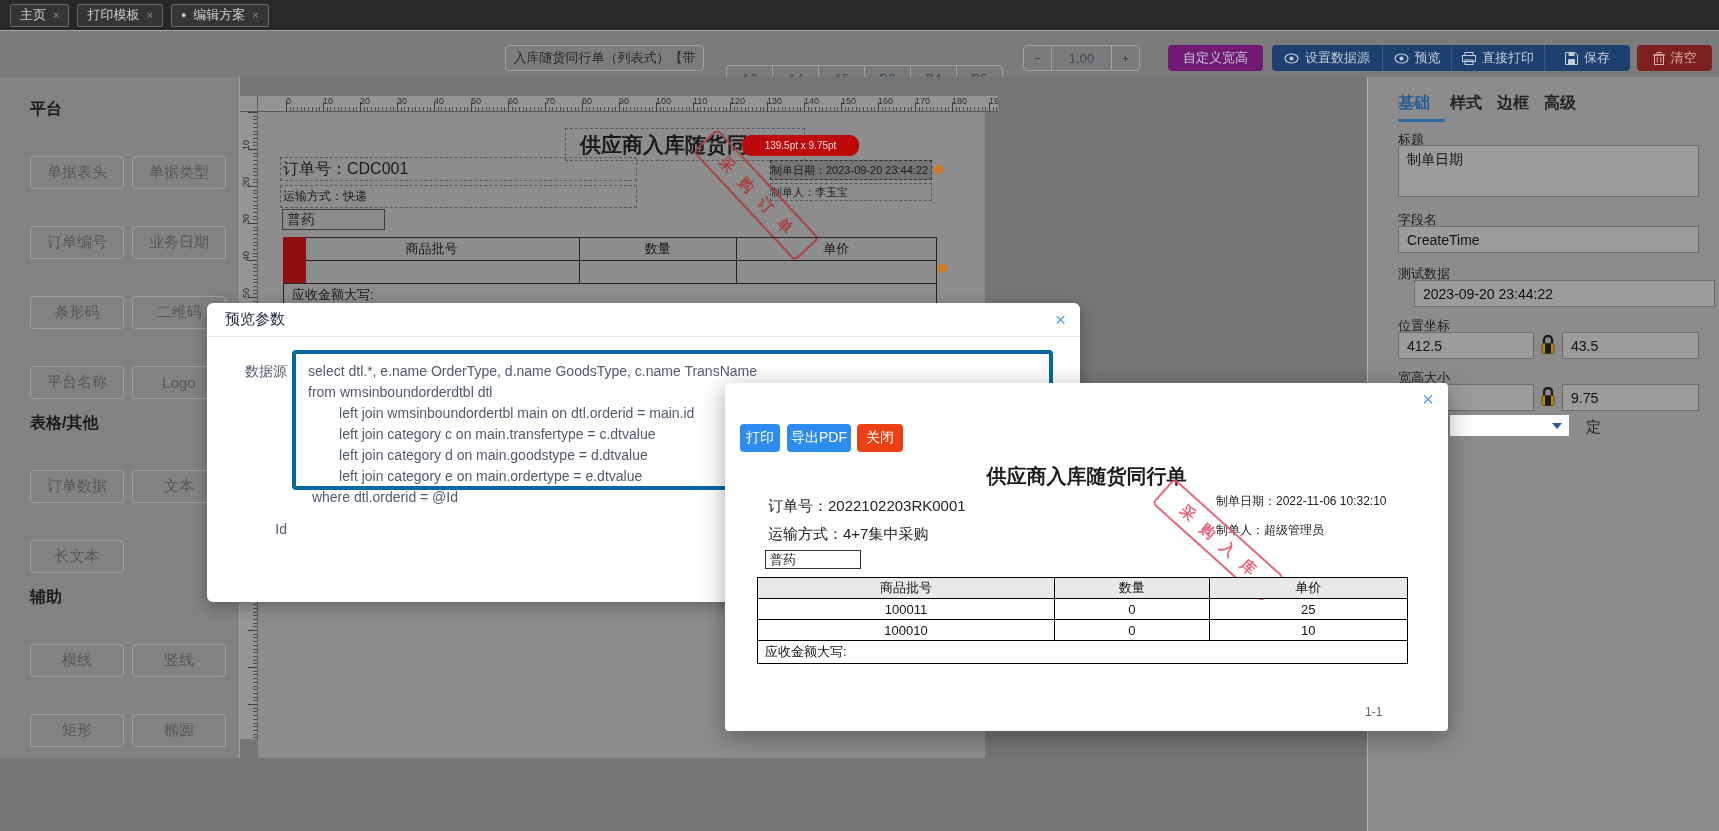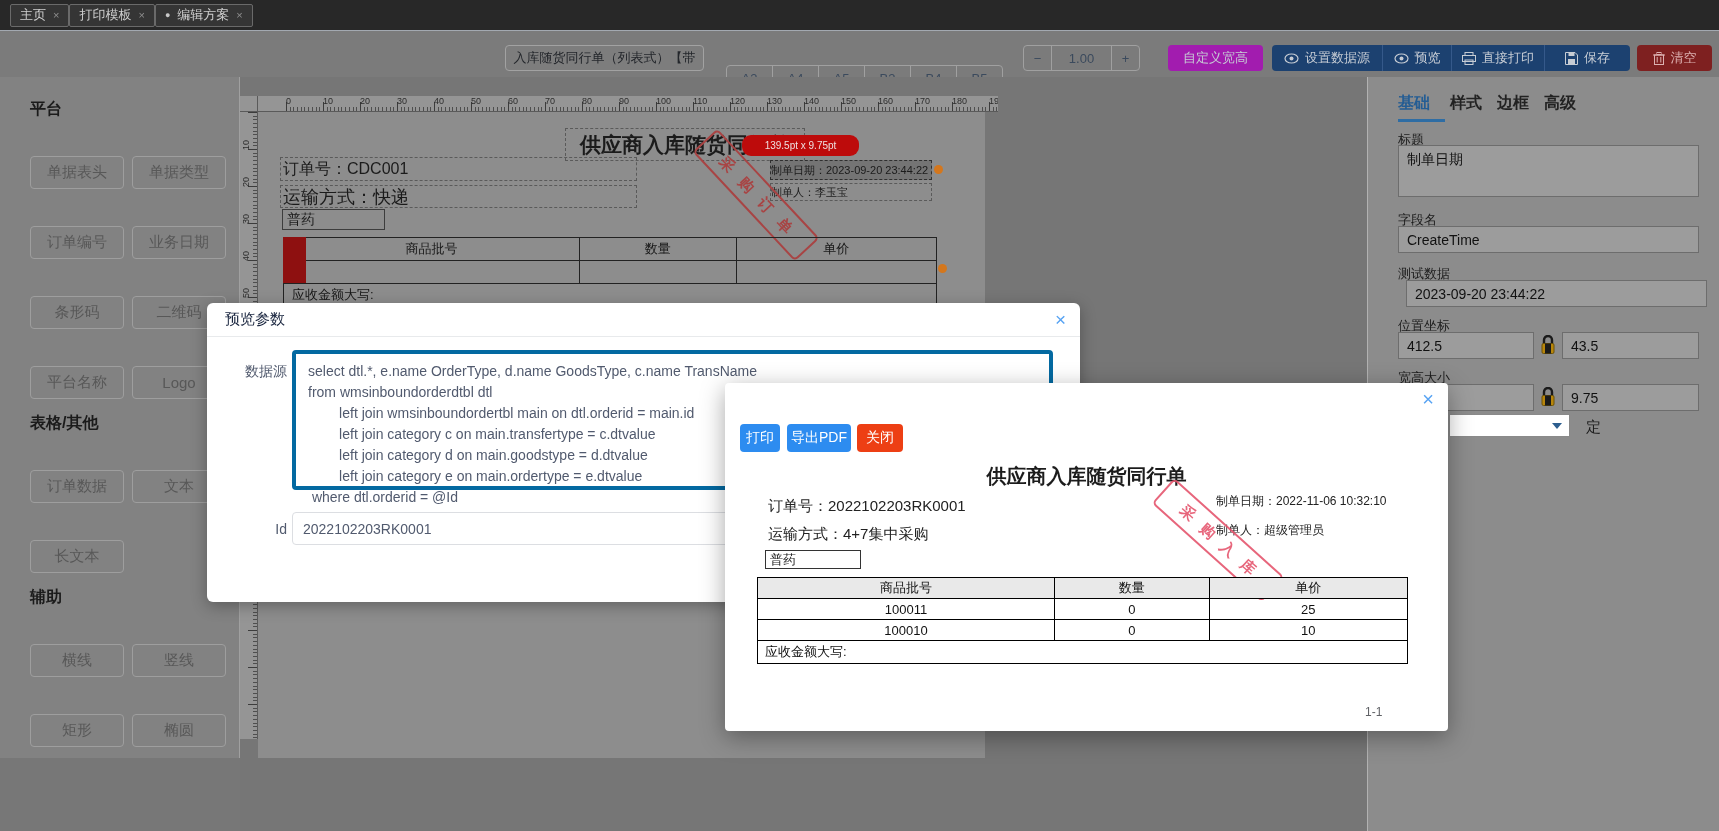--- a/index.html
+++ b/index.html
@@ -2,33 +2,33 @@
 <html><head>
 <meta charset="utf-8">
 <style>
   * { box-sizing: border-box; margin: 0; padding: 0; }
   html,body { width:1719px; height:831px; overflow:hidden; }
   body { font-family: "Liberation Sans", "DejaVu Sans", sans-serif; }
   #app { position:relative; width:1719px; height:831px; background:#777; overflow:hidden; }
   .abs { position:absolute; }
 
   
-  .tabbar { position:absolute; left:0; top:0; width:1719px; height:30px; background:#282828; display:flex; align-items:center; gap:0; padding-left:10px; }
+  .tabbar { position:absolute; left:0; top:0; width:1719px; height:30px; background:#282828; display:flex; align-items:center; gap:8px; padding-left:10px; }
   .tab { height:23px; background:#353535; border:1px solid #6a6a6a; border-radius:2px; display:flex; align-items:center; gap:7px; padding:0 9px; font-size:13px; color:#cfcfcf; cursor:default; }
   .tab .x { color:#8f8f8f; font-size:11px; }
   .tab .dot { font-size:9px; color:#c8c8c8; }
 
   
   .toolbar { position:absolute; left:0; top:30px; width:1719px; height:47px; background:#7b7b7b; border-top:1px solid #a3a9b1; }
   .tb { position:absolute; top:14px; height:26px; display:flex; align-items:center; justify-content:center; font-size:13px; }
   .field { background:#7d7d7d; border:1px solid #a2a2a2; border-radius:4px; color:#23262b; padding:0 0; white-space:nowrap; overflow:hidden; }
   .btngroup { display:flex; border:1px solid #a0a0a0; border-radius:4px; overflow:hidden; }
   .btngroup > div { display:flex; align-items:center; justify-content:center; color:#3b4a5d; border-right:1px solid #a0a0a0; height:24px; }
   .btngroup > div:last-child { border-right:none; }
-  .bluebtn { background:#a21caf; color:#c6ccd4; border-radius:4px; display:flex; align-items:center; justify-content:center; gap:6px; }
+  .bluebtn { background:#701a75; color:#c6ccd4; border-radius:4px; display:flex; align-items:center; justify-content:center; gap:6px; }
   .bluegroup { display:flex; border-radius:4px; overflow:hidden; }
   .bluegroup > div { background:#1c4170; color:#c6ccd4; display:flex; align-items:center; justify-content:center; gap:6px; border-right:1px solid #35598a; height:26px; }
   .bluegroup > div:last-child { border-right:none; }
   .redbtn { background:#7e2020; color:#ddb1b1; border-radius:4px; display:flex; align-items:center; justify-content:center; gap:6px; }
   .icon { display:inline-flex; }
 
   
   .sidebar { position:absolute; left:0; top:77px; width:240px; height:681px; background:#828282; border-right:1px solid #a0a0a0; padding:22px 0 0 30px; }
   .side-h { font-size:16px; font-weight:bold; color:#1b1b1b; margin-bottom:8px; }
   .side-grid { display:grid; grid-template-columns:94px 94px; gap:9px 8px; margin-bottom:14px; }
@@ -241,21 +241,21 @@
       <span class="num" style="top:44px">10</span>
       <span class="num" style="top:81px">20</span>
       <span class="num" style="top:118px">30</span>
       <span class="num" style="top:155px">40</span>
       <span class="num" style="top:192px">50</span>
     </div>
     <div class="corner"></div>
 
     <div class="dashedbox" style="left:325px; top:51px; width:240px; height:33px; justify-content:center; font-size:21px; font-weight:bold;">供应商入库随货同行单</div>
     <div class="dashedbox" style="left:40px; top:80px; width:357px; height:24px; font-size:16px; padding-left:2px;">订单号：CDC001</div>
-    <div class="dashedbox" style="left:40px; top:108px; width:357px; height:23px; font-size:18px; padding-left:2px;">运输方式：快递</div>
+    <div class="dashedbox" style="left:40px; top:108px; width:357px; height:23px; font-size:12px; padding-left:2px;">运输方式：快递</div>
     <div class="dashedbox" style="left:42px; top:132px; width:103px; height:21px; font-size:14px; padding-left:4px; border:1px solid #3d3d3d;">普药</div>
 
     <div class="abs" style="left:502px; top:58px; width:117px; height:21px; background:#bd0b0b; border-radius:9px; color:#eee0e0; font-size:10px; display:flex; align-items:center; justify-content:center; z-index:3;">139.5pt x 9.75pt</div>
     <div class="dashedbox" style="left:530px; top:83px; width:162px; height:20px; font-size:11px; background:#747474; border:1px dashed #2f2f2f; overflow:hidden; white-space:nowrap; z-index:2;">制单日期：2023-09-20 23:44:22</div>
     <div class="dashedbox" style="left:530px; top:106px; width:162px; height:18px; font-size:11px;">制单人：李玉宝</div>
 
     <div class="stamp-wrap" style="left:438px; top:70px; width:155px; height:95px;">
       <div class="stamp-inner" style="width:150px; height:34px; font-size:15px; letter-spacing:13px; padding-left:13px; transform:rotate(47deg);">采购订单</div>
     </div>
 
@@ -287,21 +287,21 @@
     <div class="ptab" style="left:176px;">高级</div>
     <div class="abs" style="left:30px; top:42px; width:47px; height:3px; background:#2e6da4;"></div>
 
     <div class="plabel" style="left:30px; top:54px;">标题</div>
     <div class="pinput" style="left:30px; top:68px; width:301px; height:52px; align-items:flex-start; padding-top:5px;">制单日期</div>
 
     <div class="plabel" style="left:30px; top:134px;">字段名</div>
     <div class="pinput" style="left:30px; top:149px; width:301px; height:27px;">CreateTime</div>
 
     <div class="plabel" style="left:30px; top:188px;">测试数据</div>
-    <div class="pinput" style="left:38px; top:203px; width:301px; height:27px;">2023-09-20 23:44:22</div>
+    <div class="pinput" style="left:46px; top:203px; width:301px; height:27px;">2023-09-20 23:44:22</div>
 
     <div class="plabel" style="left:30px; top:240px;">位置坐标</div>
     <div class="pinput" style="left:30px; top:255px; width:136px; height:27px;">412.5</div>
     <div class="lock" style="left:172px; top:258px;"><svg width="16" height="20" viewBox="0 0 16 20">
           <path d="M4 9 V5 a4 4 0 0 1 8 0 V9" fill="none" stroke="#1a1a1a" stroke-width="2.4"></path>
           <rect x="2" y="8.5" width="12" height="10" rx="1.5" fill="#b8860b" stroke="#6b5006"></rect>
           <rect x="5" y="8.5" width="6" height="10" fill="#1a1a1a"></rect>
         </svg></div>
     <div class="pinput" style="left:194px; top:255px; width:137px; height:27px;">43.5</div>
 
@@ -332,21 +332,20 @@
       <div class="sqlline">select dtl.*, e.name OrderType, d.name GoodsType, c.name TransName</div>
       <div class="sqlline">from wmsinboundorderdtbl dtl</div>
       <div class="sqlline">        left join wmsinboundordertbl main on dtl.orderid = main.id</div>
       <div class="sqlline">        left join category c on main.transfertype = c.dtvalue</div>
       <div class="sqlline">        left join category d on main.goodstype = d.dtvalue</div>
       <div class="sqlline">        left join category e on main.ordertype = e.dtvalue</div>
       <div class="sqlline"> where dtl.orderid = @Id</div>
     </div>
 
     <div class="plabel" style="left:55px; top:218px; width:25px; text-align:right; font-size:14px; color:#515a6e; position:absolute;">Id</div>
-    <div style="position:absolute; left:85px; top:209px; width:761px; height:33px; border:1px solid #dcdee2; border-radius:4px; display:flex; align-items:center; padding-left:10px; font-size:14px; color:#515a6e;">2022102203RK0001</div>
   </div>
 
   <div class="modal2">
     <div class="mclose" style="right:14px; top:5px; font-size:20px;">×</div>
 
     <div class="m2btn" style="left:15px; width:40px; background:#2d8cf0;">打印</div>
     <div class="m2btn" style="left:62px; width:64px; background:#2d8cf0;">导出PDF</div>
     <div class="m2btn" style="left:132px; width:46px; background:#ed3f14;">关闭</div>
 
     <div class="abs" style="left:0; top:80px; width:723px; text-align:center; font-size:20px; font-weight:bold; color:#1c1c1c;">供应商入库随货同行单</div>

